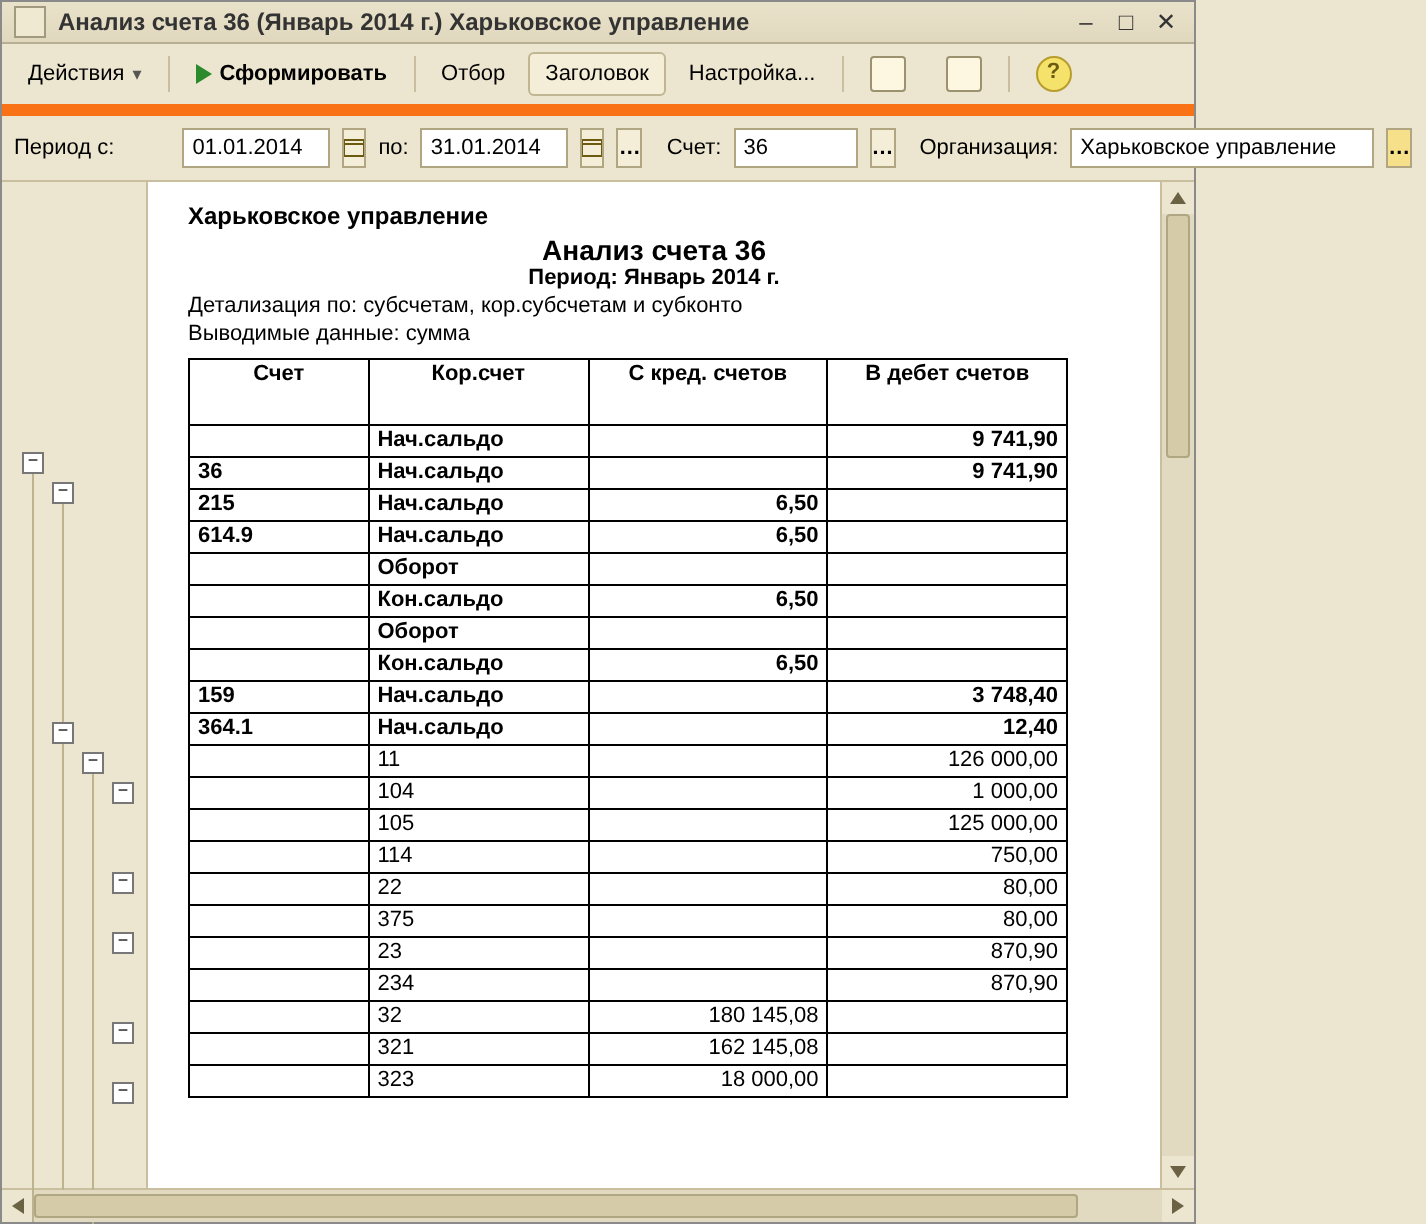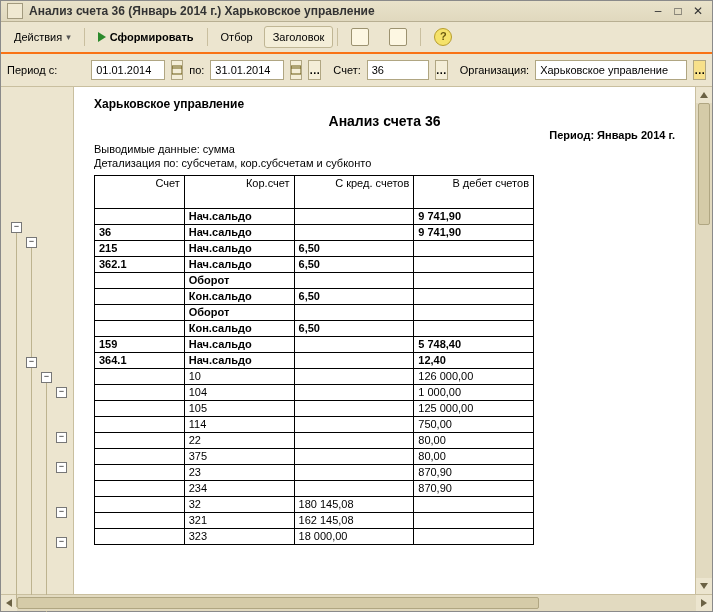--- a/index.html
+++ b/index.html
@@ -1,48 +1,48 @@
 <!DOCTYPE html>
 <html><head>
 <meta charset="utf-8">
 <style>
   html,body{margin:0;padding:0;font-family:Arial,Tahoma,sans-serif;font-size:11px;color:#000;background:#ece5cf;}
-  .window{width:713px;height:612px;box-sizing:border-box;border:1px solid #8a8a8a;background:#a21caf;display:flex;flex-direction:column;}
+  .window{width:598px;height:612px;box-sizing:border-box;border:1px solid #8a8a8a;background:#a21caf;display:flex;flex-direction:column;}
   .titlebar{height:20px;line-height:20px;background:linear-gradient(#e9e2ca,#e0d8be);border-bottom:1px solid #b8af92;padding:0 6px;display:flex;align-items:center;}
   .titlebar .icon{width:14px;height:14px;display:inline-block;background:#f0e9d2;border:1px solid #a29a7e;margin-right:6px;}
   .titlebar .title{font-weight:bold;font-size:12px;color:#333;flex:1;}
   .titlebar .wbtn{width:16px;height:14px;margin-left:4px;display:inline-flex;align-items:center;justify-content:center;font-size:12px;color:#333;cursor:pointer;}
-  .toolbar{height:26px;display:flex;align-items:center;padding:2px 4px;border-bottom:2px solid #f97316;background:#ece5cf;gap:2px;}
+  .toolbar{height:26px;display:flex;align-items:center;padding:2px 4px;border-bottom:6px solid #f97316;background:#ece5cf;gap:2px;}
   .tbtn{height:20px;line-height:20px;padding:0 8px;border:1px solid transparent;border-radius:3px;cursor:pointer;display:inline-flex;align-items:center;gap:4px;}
   .tbtn .drop{font-size:9px;color:#555;}
   .tsep{width:1px;height:18px;background:#c9bf9f;margin:0 2px;}
   .play{width:0;height:0;border-left:8px solid #2b8a2b;border-top:5px solid transparent;border-bottom:5px solid transparent;}
   .ico{width:16px;height:16px;display:inline-block;border:1px solid #9c9270;background:#fdf7e2;border-radius:2px;}
   .ico.help{border-radius:50%;background:#f5e26a;border-color:#b79d2e;text-align:center;line-height:14px;font-weight:bold;color:#6b5a10;}
   .filters{height:28px;display:flex;align-items:center;padding:2px 6px;border-bottom:1px solid #c9bf9f;background:#ece5cf;gap:6px;}
   .filters label{white-space:nowrap;}
   .inp{height:18px;border:1px solid #b0a682;background:#fff;padding:0 4px;font-size:11px;}
   .sqbtn{width:18px;height:18px;border:1px solid #b0a682;background:#f4eed8;display:inline-flex;align-items:center;justify-content:center;cursor:pointer;}
   .sqbtn svg{width:10px;height:10px;}
   .sqbtn.dots{font-weight:bold;font-size:11px;line-height:10px;}
   .content{flex:1;display:flex;min-height:0;}
   .gutter{width:72px;background:#ece5cf;border-right:1px solid #c9bf9f;position:relative;}
   .gnode{position:absolute;width:9px;height:9px;border:1px solid #777;background:#fff;line-height:7px;text-align:center;font-size:9px;cursor:pointer;}
   .gline{position:absolute;background:#bdb38f;}
   .report{flex:1;background:#fff;overflow:auto;position:relative;}
   .rinner{padding:10px 20px 0 20px;}
   .rh-org{font-weight:bold;font-size:12px;}
   .rh-title{font-weight:bold;font-size:14px;text-align:center;margin-top:2px;}
-  .rh-period{font-weight:bold;font-size:11px;text-align:right;}
+  .rh-period{font-weight:bold;font-size:11px;text-align:center;}
   .rh-sub{font-size:11px;margin-top:2px;}
   table.rep{border-collapse:collapse;width:440px;margin-top:6px;}
   table.rep th,table.rep td{border:1px solid #000;padding:1px 4px;font-size:11px;height:13px;line-height:13px;}
-  table.rep th{font-weight:normal;text-align:right;vertical-align:top;height:30px;}
+  table.rep th{font-weight:bold;text-align:center;vertical-align:top;height:30px;}
   table.rep td{white-space:nowrap;}
-  .num{}
+  .num{text-align:right;}
   .b{font-weight:bold;}
   .noside{border-left:1px solid #000;border-right:1px solid #000;border-top:none;border-bottom:none;}
   .noside-top{border-top:none;}
   .noside-bot{border-bottom:none;}
   
   .vscroll{width:16px;background:#ece5cf;border-left:1px solid #c9bf9f;display:flex;flex-direction:column;}
   .vscroll .arr,.hscroll .arr{height:16px;width:16px;display:flex;align-items:center;justify-content:center;background:#ece5cf;}
   .vscroll .track{flex:1;background:#e2dac0;position:relative;}
   .vscroll .thumb{position:absolute;left:2px;right:2px;top:0;height:120px;background:#d5cba8;border:1px solid #b0a682;border-radius:2px;}
   .hscroll{height:16px;background:#ece5cf;border-top:1px solid #c9bf9f;display:flex;}
@@ -76,20 +76,23 @@
     <div class="tbtn">
       <span class="play"></span>
       <span style="font-weight:bold">Сформировать</span>
     </div>
     <div class="tsep"></div>
     <div class="tbtn">
         <span>Отбор</span>
       </div>
     <div class="tbtn" style="border-color:#c0b694;background:#f4eed8">
         <span>Заголовок</span>
+      </div>
+    <div class="tbtn">
+        <span>Настройка...</span>
       </div>
     <div class="tsep"></div>
     <div class="tbtn">
         <span class="ico"></span>
       </div>
     <div class="tbtn">
         <span class="ico"></span>
       </div>
     <div class="tsep"></div>
     <div class="tbtn">
@@ -139,22 +142,22 @@
       <div class="gnode" style="left:55px;top:375px">−</div>
       <div class="gnode" style="left:55px;top:420px">−</div>
       <div class="gnode" style="left:55px;top:450px">−</div>
     </div>
 
     <div class="report">
       <div class="rinner">
         <div class="rh-org">Харьковское управление</div>
         <div class="rh-title">Анализ счета 36</div>
         <div class="rh-period">Период: Январь 2014 г.</div>
+        <div class="rh-sub">Детализация по: субсчетам, кор.субсчетам и субконто</div>
         <div class="rh-sub">Выводимые данные: сумма</div>
-        <div class="rh-sub">Детализация по: субсчетам, кор.субсчетам и субконто</div>
         <table class="rep">
           <colgroup>
               <col style="width:90px">
               <col style="width:110px">
               <col style="width:120px">
               <col style="width:120px">
             </colgroup>
           <thead>
             <tr>
               <th>Счет</th>
@@ -176,21 +179,21 @@
                 <td class="num b"></td>
                 <td class="num b">9 741,90</td>
               </tr>
               <tr>
                 <td class=" b">215</td>
                 <td class=" b">Нач.сальдо</td>
                 <td class="num b">6,50</td>
                 <td class="num b"></td>
               </tr>
               <tr>
-                <td class=" b">362.1</td>
+                <td class=" b">614.9</td>
                 <td class=" b">Нач.сальдо</td>
                 <td class="num b">6,50</td>
                 <td class="num b"></td>
               </tr>
               <tr>
                 <td class=" b noside noside-top noside-bot"></td>
                 <td class=" b noside noside-top noside-bot">Оборот</td>
                 <td class="num b noside noside-top noside-bot"></td>
                 <td class="num b noside noside-top noside-bot"></td>
               </tr>
@@ -209,31 +212,31 @@
               <tr>
                 <td class=" b noside noside-top"></td>
                 <td class=" b noside noside-top">Кон.сальдо</td>
                 <td class="num b noside noside-top">6,50</td>
                 <td class="num b noside noside-top"></td>
               </tr>
               <tr>
                 <td class=" b">159</td>
                 <td class=" b">Нач.сальдо</td>
                 <td class="num b"></td>
-                <td class="num b">5 748,40</td>
+                <td class="num b">3 748,40</td>
               </tr>
               <tr>
                 <td class=" b">364.1</td>
                 <td class=" b">Нач.сальдо</td>
                 <td class="num b"></td>
                 <td class="num b">12,40</td>
               </tr>
               <tr>
                 <td class=" noside noside-top noside-bot"></td>
-                <td class=" noside noside-top noside-bot">10</td>
+                <td class=" noside noside-top noside-bot">11</td>
                 <td class="num noside noside-top noside-bot"></td>
                 <td class="num noside noside-top noside-bot">126 000,00</td>
               </tr>
               <tr>
                 <td class=" noside noside-top noside-bot"></td>
                 <td class=" noside noside-top noside-bot">104</td>
                 <td class="num noside noside-top noside-bot"></td>
                 <td class="num noside noside-top noside-bot">1 000,00</td>
               </tr>
               <tr>

